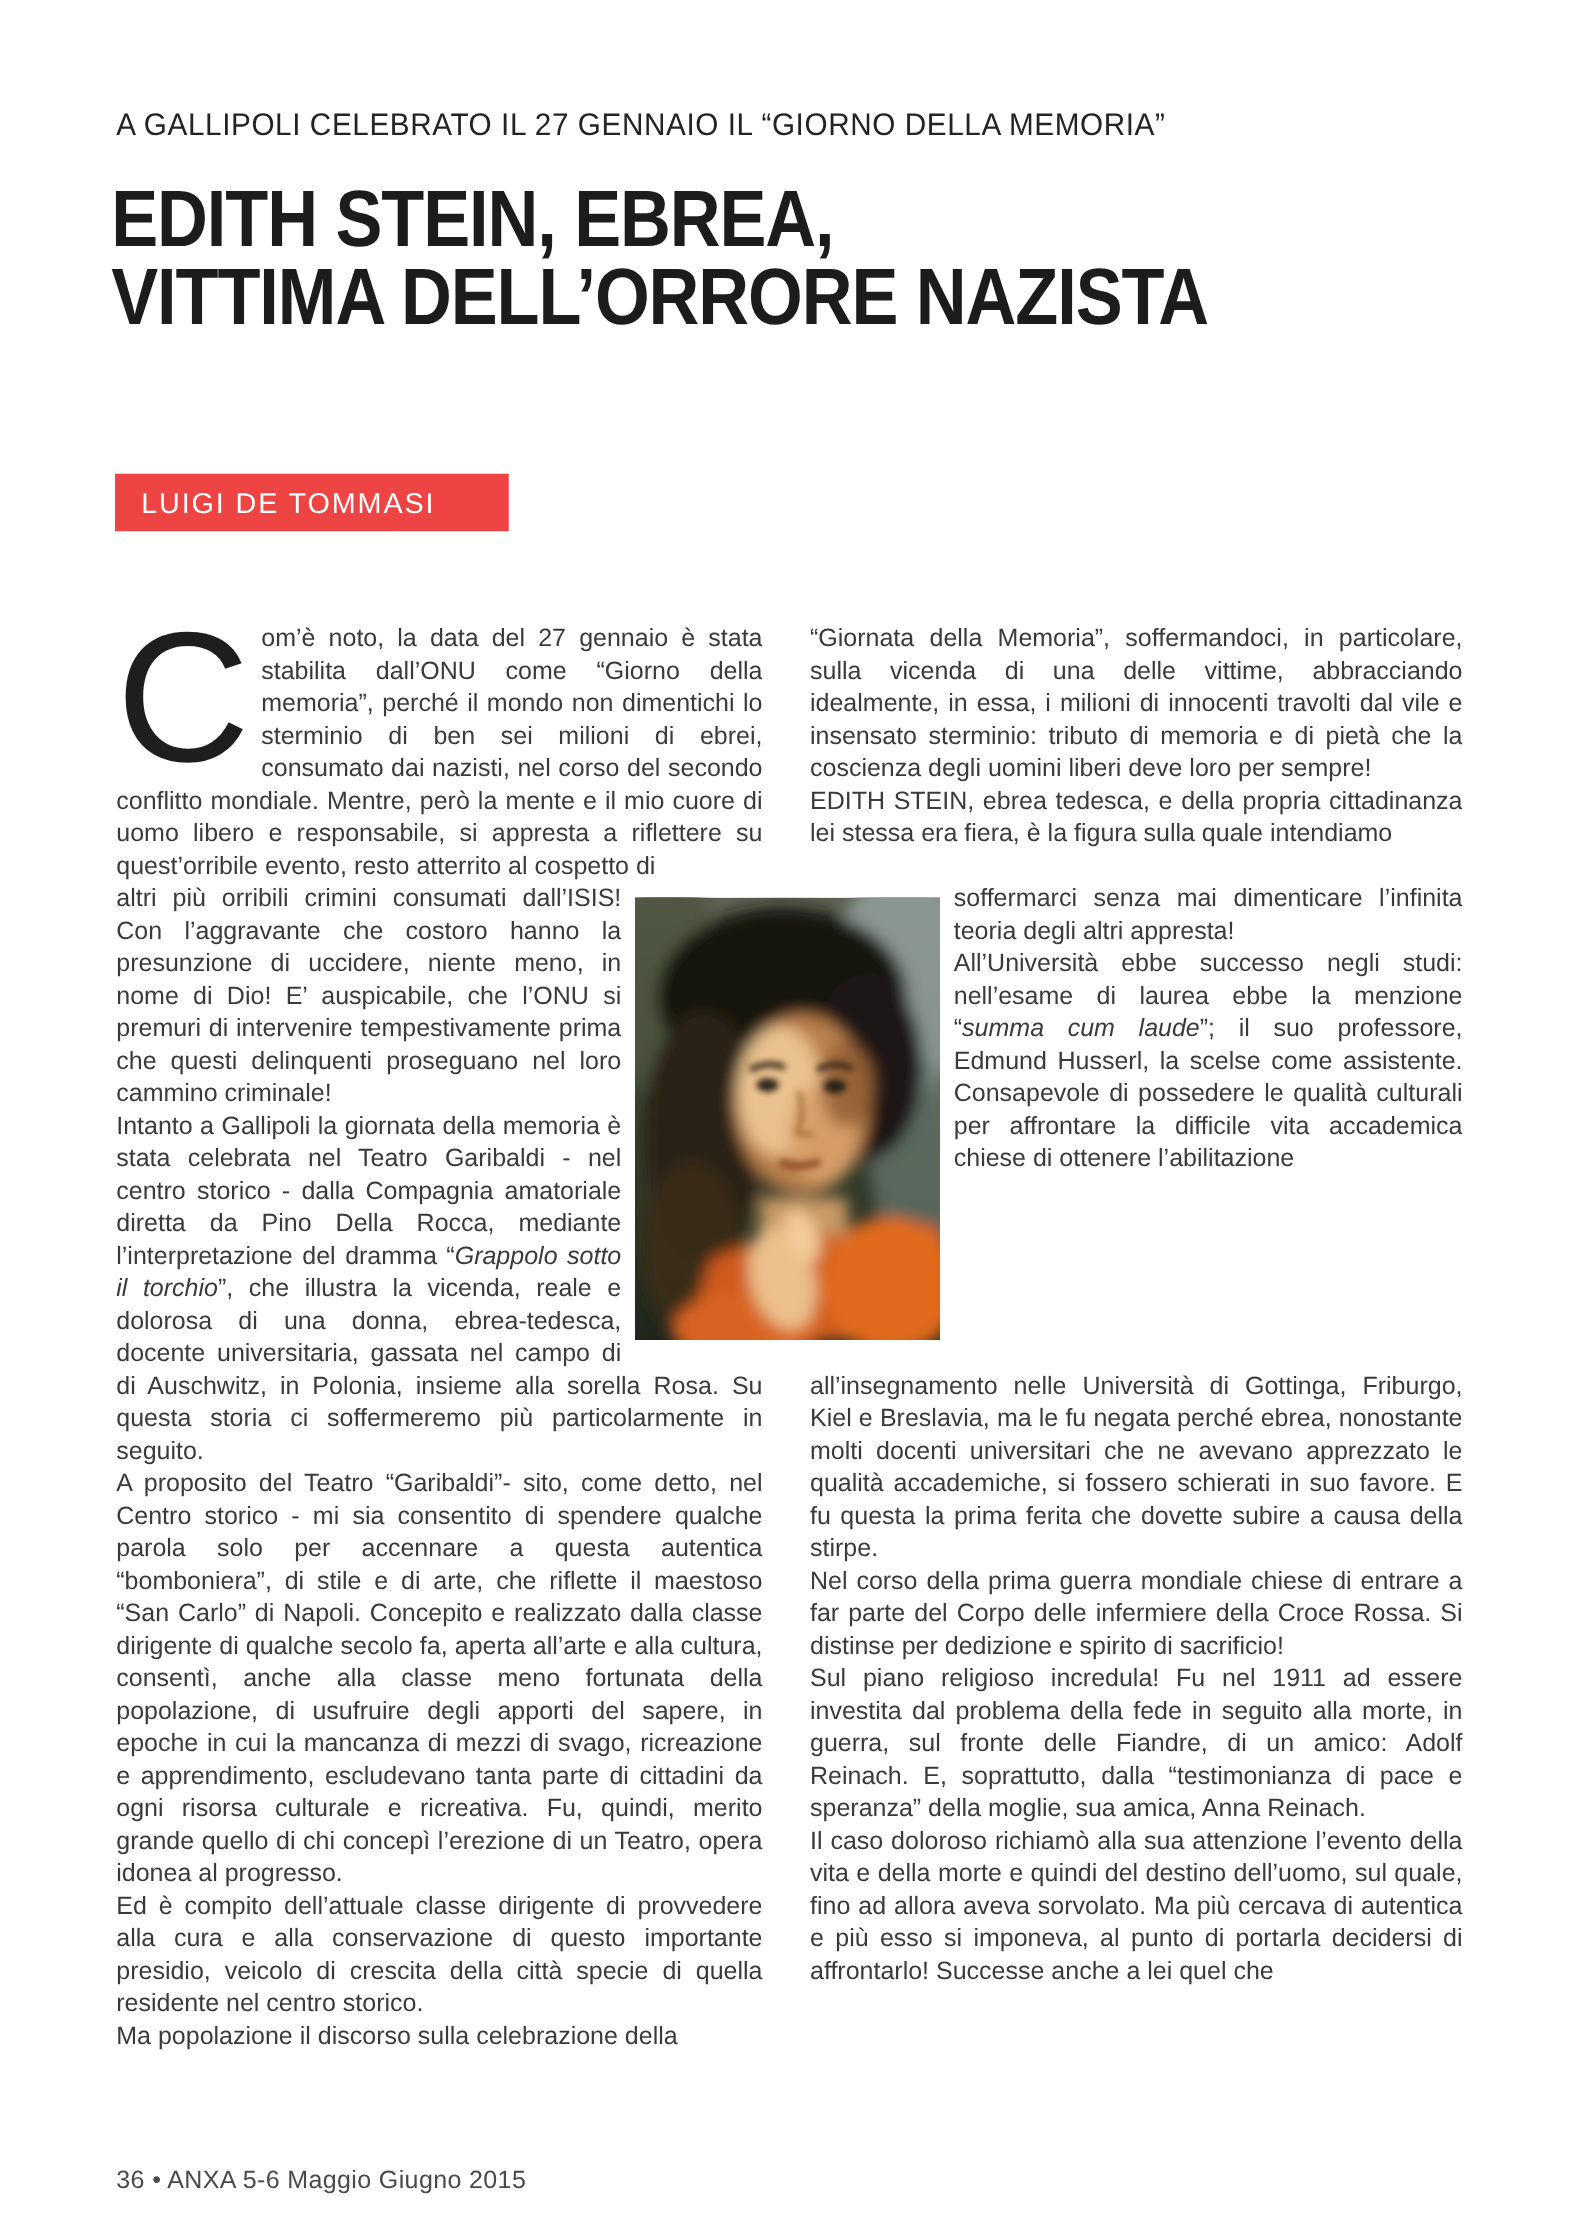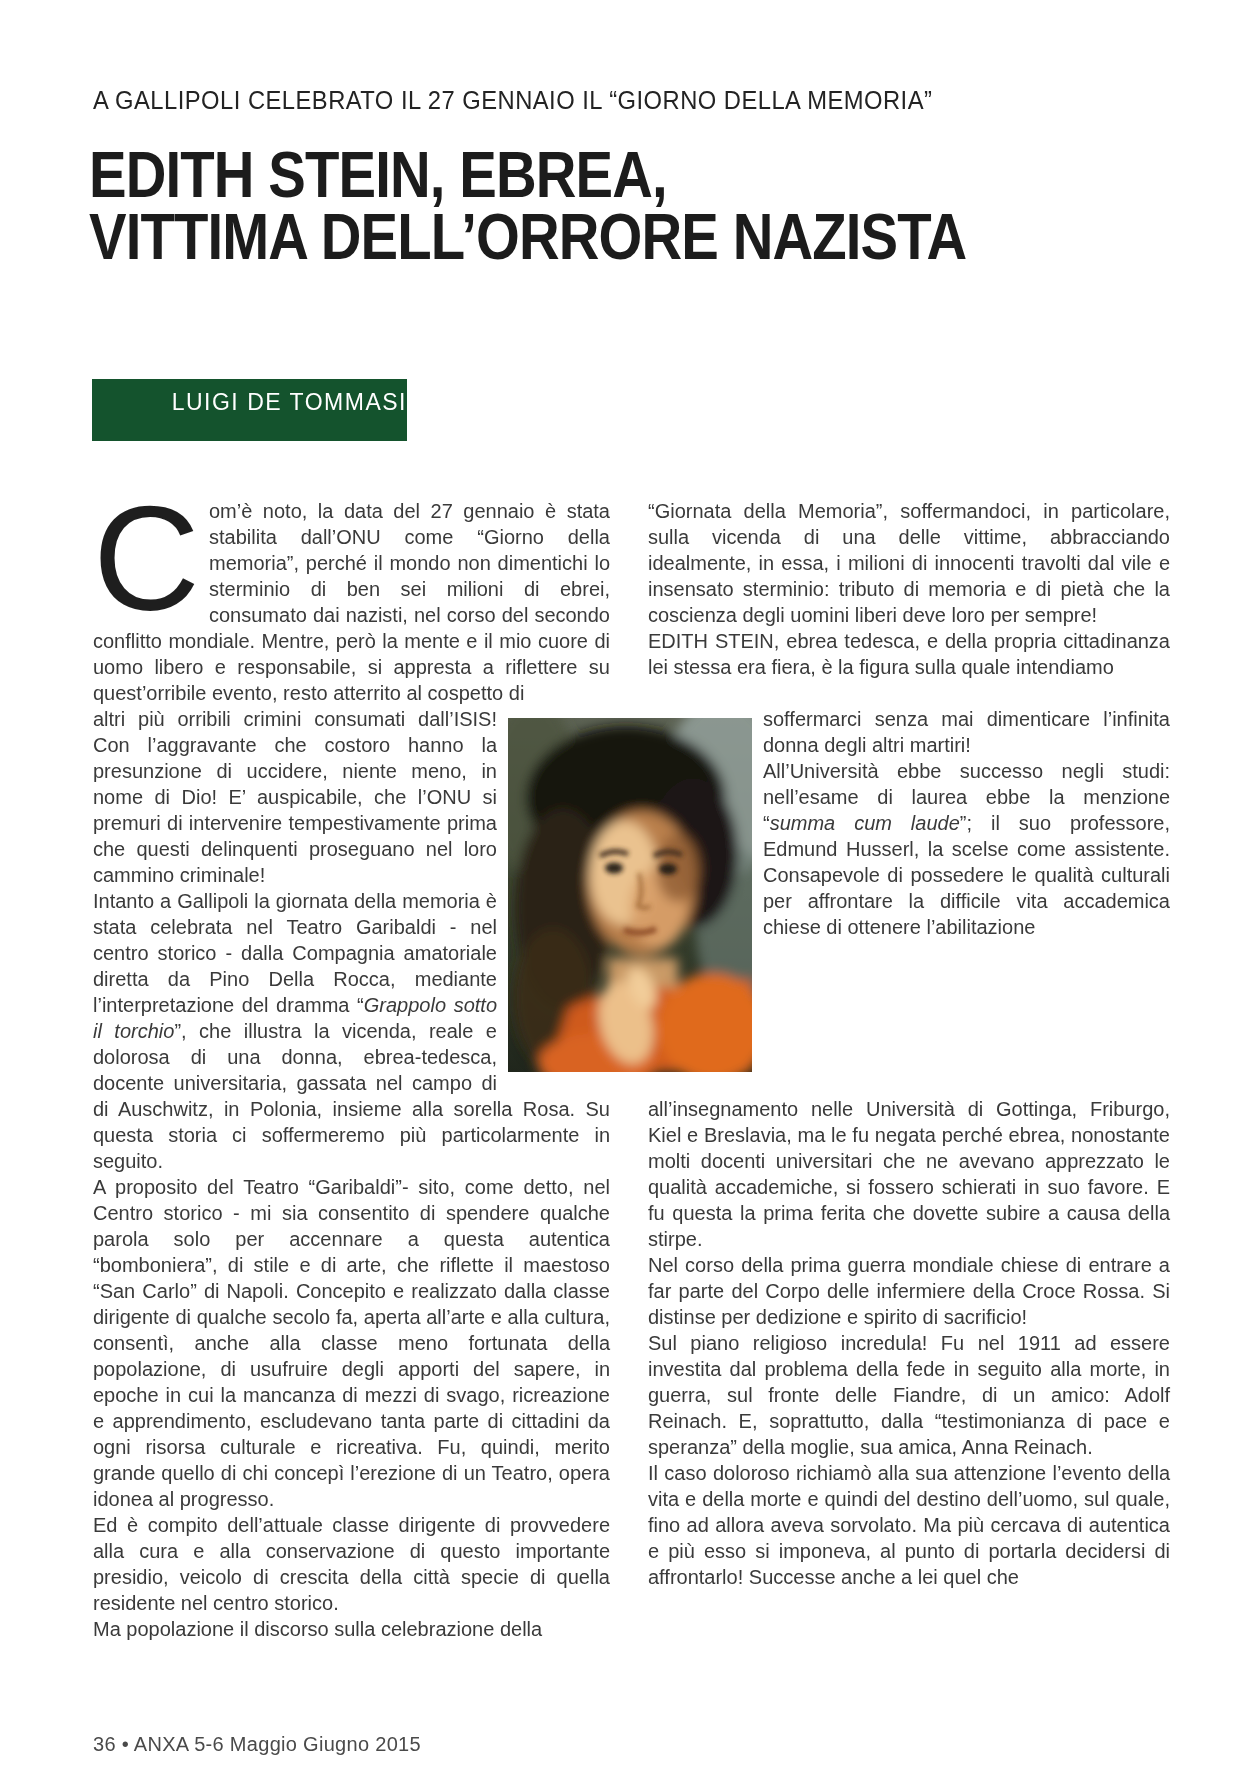--- a/index.html
+++ b/index.html
@@ -17,22 +17,22 @@
     transform:scaleX(0.95);transform-origin:0 0;
   }
   .title{
     position:absolute;left:89px;top:144px;margin:0;
     font-size:64px;line-height:62px;font-weight:700;color:#1c1c1c;
     letter-spacing:-1px;white-space:nowrap;
     transform:scaleX(0.88);transform-origin:0 0;
   }
   .title .tl{display:block;}
   .badge{
-    position:absolute;left:92px;top:379px;width:315px;height:62px;
-    background:#14532d;color:#ffffff;text-align:right;
+    position:absolute;left:92px;top:379px;width:315px;height:46px;
+    background:#ef4444;color:#ffffff;
   }
   .badge span{
     display:block;line-height:46px;padding-left:21px;
     font-size:23px;letter-spacing:1.5px;white-space:nowrap;
   }
   .cols{
     position:absolute;left:93px;top:498px;width:1077px;
     display:flex;gap:38px;
     color:#3a3a3a;font-size:20px;line-height:26px;
   }
@@ -94,21 +94,21 @@
         <p>Ma popolazione il discorso sulla celebrazione della</p>
       </div>
     </div>
 
     <div class="col right">
       <div class="seg-a">
         <p>“Giornata della Memoria”, soffermandoci, in particolare, sulla vicenda di una delle vittime, abbracciando idealmente, in essa, i milioni di innocenti travolti dal vile e insensato sterminio: tributo di memoria e di pietà che la coscienza degli uomini liberi deve loro per sempre!</p>
         <p class="gap-top">EDITH STEIN, ebrea tedesca, e della propria cittadinanza lei stessa era fiera, è la figura sulla quale intendiamo</p>
       </div>
       <div class="seg-b">
-        <p>soffermarci senza mai dimenticare l’infinita donna degli altri martiri!</p>
+        <p>soffermarci senza mai dimenticare l’infinita teoria degli altri appresta!</p>
         <p><span>All’Università ebbe successo negli studi: nell’esame di laurea ebbe la menzione “</span><em>summa cum laude</em><span>”; il suo professore, Edmund Husserl, la scelse come assistente. Consapevole di possedere le qualità culturali per affrontare la difficile vita accademica chiese di ottenere l’abilitazione</span></p>
       </div>
       <div class="seg-c">
         <p>all’insegnamento nelle Università di Gottinga, Friburgo, Kiel e Breslavia, ma le fu negata perché ebrea, nonostante molti docenti universitari che ne avevano apprezzato le qualità accademiche, si fossero schierati in suo favore. E fu questa la prima ferita che dovette subire a causa della stirpe.</p>
         <p class="gap-top">Nel corso della prima guerra mondiale chiese di entrare a far parte del Corpo delle infermiere della Croce Rossa. Si distinse per dedizione e spirito di sacrificio!</p>
         <p class="gap-top">Sul piano religioso incredula! Fu nel 1911 ad essere investita dal problema della fede in seguito alla morte, in guerra, sul fronte delle Fiandre, di un amico: Adolf Reinach. E, soprattutto, dalla “testimonianza di pace e speranza” della moglie, sua amica, Anna Reinach.</p>
         <p>Il caso doloroso richiamò alla sua attenzione l’evento della vita e della morte e quindi del destino dell’uomo, sul quale, fino ad allora aveva sorvolato. Ma più cercava di autentica e più esso si imponeva, al punto di portarla decidersi di affrontarlo! Successe anche a lei quel che</p>
       </div>
     </div>
 

